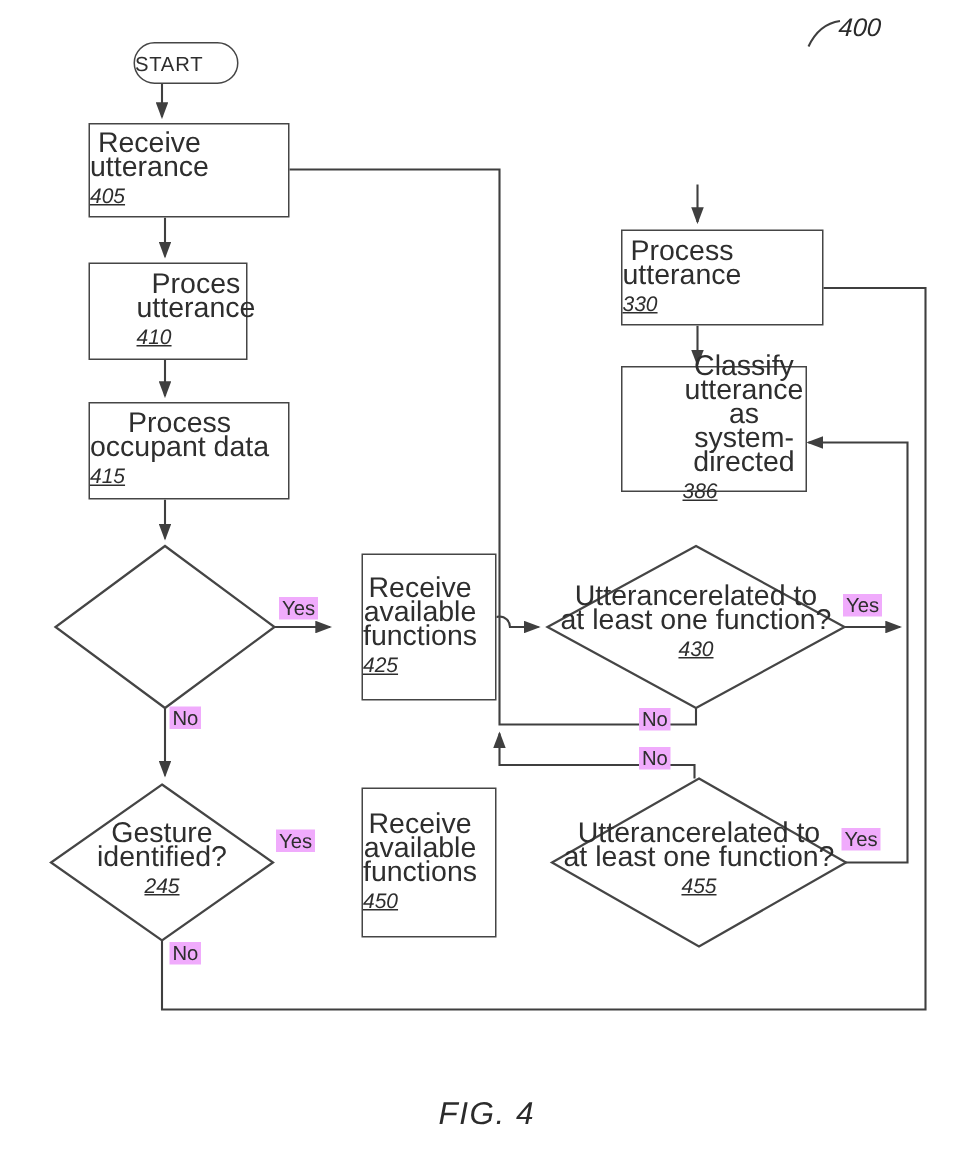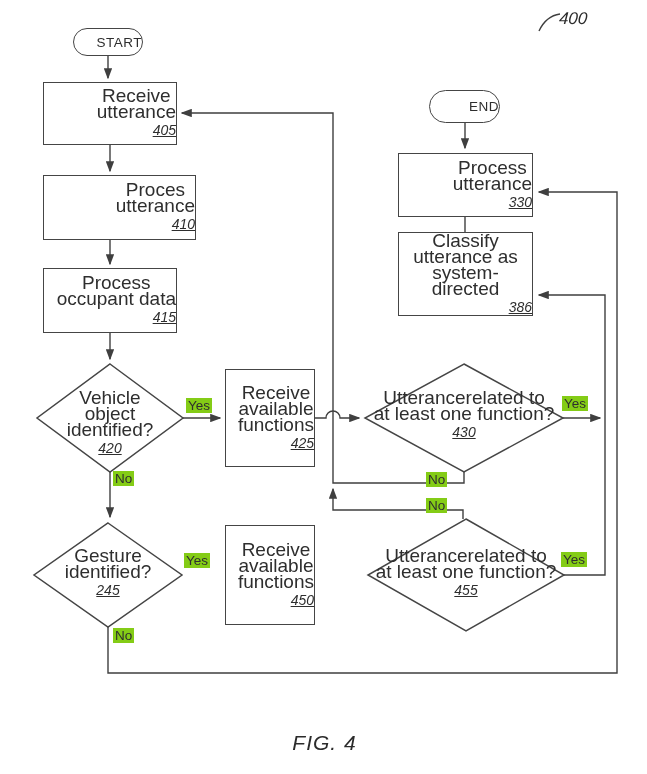--- a/index.html
+++ b/index.html
@@ -2,31 +2,31 @@
 <html><head>
 <meta charset="utf-8">
 <style>
   html,body{margin:0;padding:0;background:#ffffff;}
   .stage{
     position:relative;width:647px;height:774px;background:#ffffff;
     font-family:"Liberation Sans", sans-serif;color:#2e2e2e;overflow:hidden;
   }
   .wires{position:absolute;left:0;top:0;width:647px;height:774px;}
   .node{
-    position:absolute;display:flex;flex-direction:column;align-items:flex-end;justify-content:center;
-    border:1.5px solid #454545;background:#ffffff;box-sizing:border-box;text-align:center;
+    position:absolute;display:flex;flex-direction:column;align-items:flex-start;justify-content:center;
+    border:1.5px solid #454545;background:#ffffff;box-sizing:border-box;text-align:center;margin-left:16px;
   }
   .terminal{border-radius:999px;font-size:13.5px;letter-spacing:.5px;}
   .ntext{white-space:pre-line;font-size:19px;line-height:16px;}
   .nnum{font-size:14px;line-height:17px;font-style:italic;text-decoration:underline;margin-top:2px;}
   .dtext{
     position:absolute;display:flex;flex-direction:column;align-items:center;justify-content:center;
     text-align:center;background:transparent;
   }
-  .elabel{position:absolute;font-size:13.5px;line-height:15px;background:#84cc16;padding:0 2px;}
+  .elabel{position:absolute;font-size:13.5px;line-height:15px;background:#f0abfc;padding:0 2px;}
   .figcap{
     position:absolute;left:252px;top:731px;width:145px;text-align:center;
     font-size:21px;font-style:italic;letter-spacing:1px;color:#2b2b2b;
   }
   .figref{
     position:absolute;left:559px;top:9px;font-size:17px;font-style:italic;color:#2b2b2b;
     transform:skewX(-4deg);
   }
 </style>
 </head>
@@ -77,31 +77,28 @@
       <polygon points="110,364 183,418 110,472 37,418"></polygon>
       <polygon points="464,364 563,418 464,472 365,418"></polygon>
       <polygon points="108,523 182,575 108,627 34,575"></polygon>
       <polygon points="466,519 564,575 466,631 368,575"></polygon>
     </g>
   </svg>
 
   <div class="node terminal" style="left:73px;top:28px;width:70px;height:28px;">
     <span>START</span>
   </div>
-  <div class="node terminal" style="left:429px;top:90px;width:71px;height:33px;">
-    <span>END</span>
-  </div>
 
   <div class="node" style="left:43px;top:82px;width:134px;height:63px;">
     <div class="ntext">Receive
 utterance</div>
     <div class="nnum">405</div>
   </div>
 
-  <div class="node" style="left:43px;top:175px;width:153px;height:65px;">
+  <div class="node" style="left:43px;top:175px;width:106px;height:65px;padding-left:31px;">
     <div class="ntext">Proces
 utterance</div>
     <div class="nnum">410</div>
   </div>
 
   <div class="node" style="left:43px;top:268px;width:134px;height:65px;">
     <div class="ntext">Process
 occupant data</div>
     <div class="nnum">415</div>
   </div>
@@ -112,39 +109,34 @@
 functions</div>
     <div class="nnum">425</div>
   </div>
 
   <div class="node" style="left:398px;top:153px;width:135px;height:64px;">
     <div class="ntext">Process
 utterance</div>
     <div class="nnum">330</div>
   </div>
 
-  <div class="node" style="left:398px;top:232px;width:135px;height:84px;">
+  <div class="node" style="left:398px;top:244px;width:124px;height:84px;padding-left:40px;">
     <div class="ntext">Classify
 utterance as
 system-directed</div>
     <div class="nnum">386</div>
   </div>
 
   <div class="node" style="left:225px;top:525px;width:90px;height:100px;">
     <div class="ntext">Receive
 available
 functions</div>
     <div class="nnum">450</div>
   </div>
 
-  <div class="dtext" style="left:50px;top:390px;width:120px;">
-    <div class="ntext">Vehicle
-object identified?</div>
-    <div class="nnum">420</div>
-  </div>
 
   <div class="dtext" style="left:369px;top:390px;width:190px;">
     <div class="ntext">Utterancerelated to
 at least one function?</div>
     <div class="nnum">430</div>
   </div>
 
   <div class="dtext" style="left:48px;top:548px;width:120px;">
     <div class="ntext">Gesture
 identified?</div>

